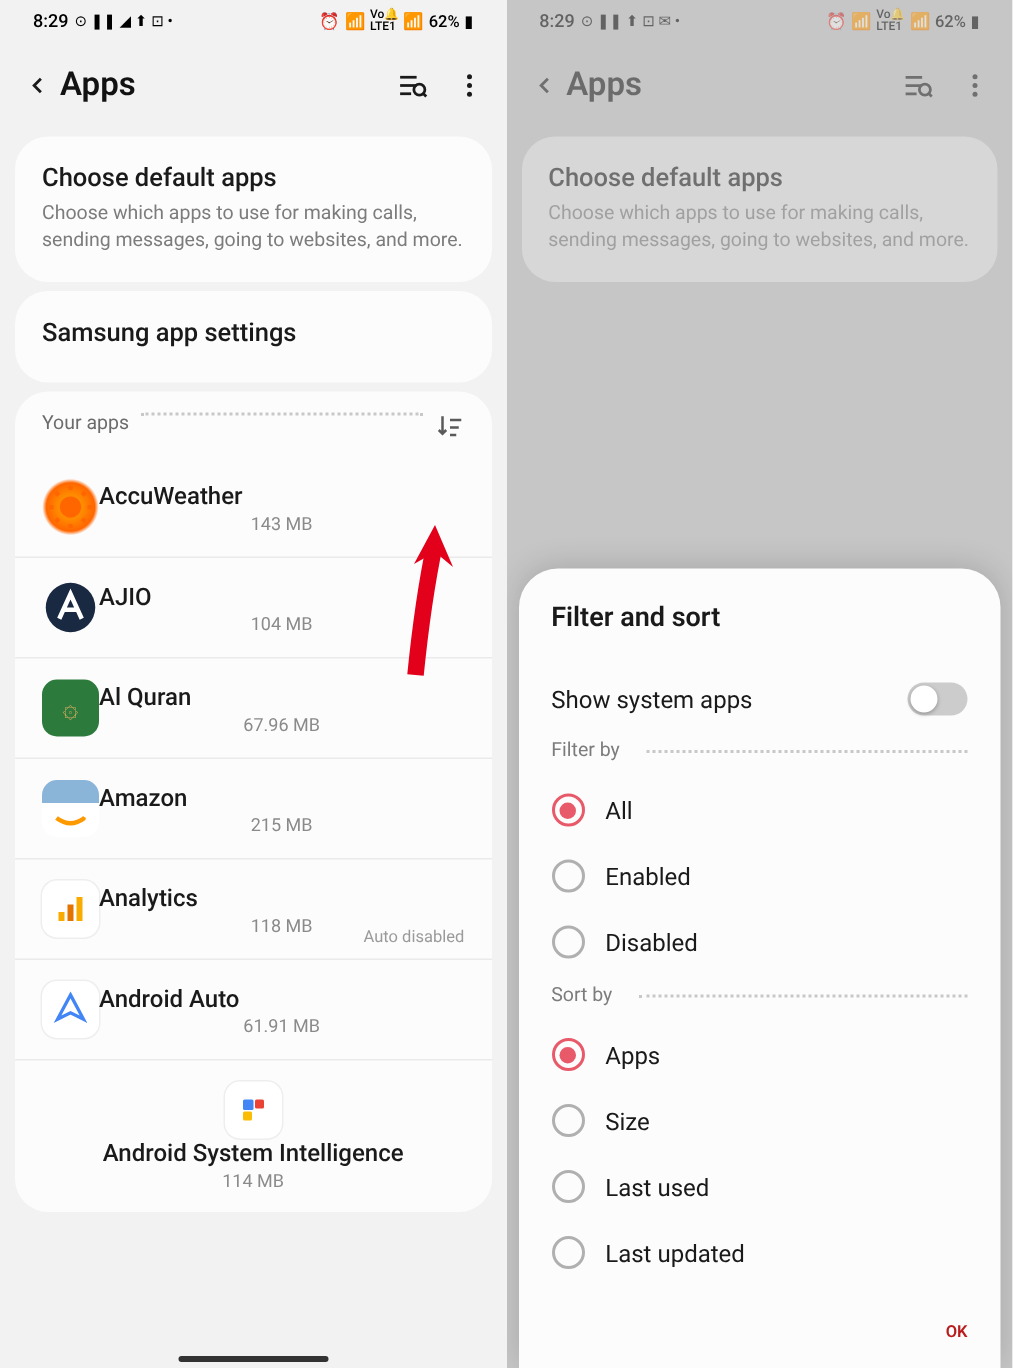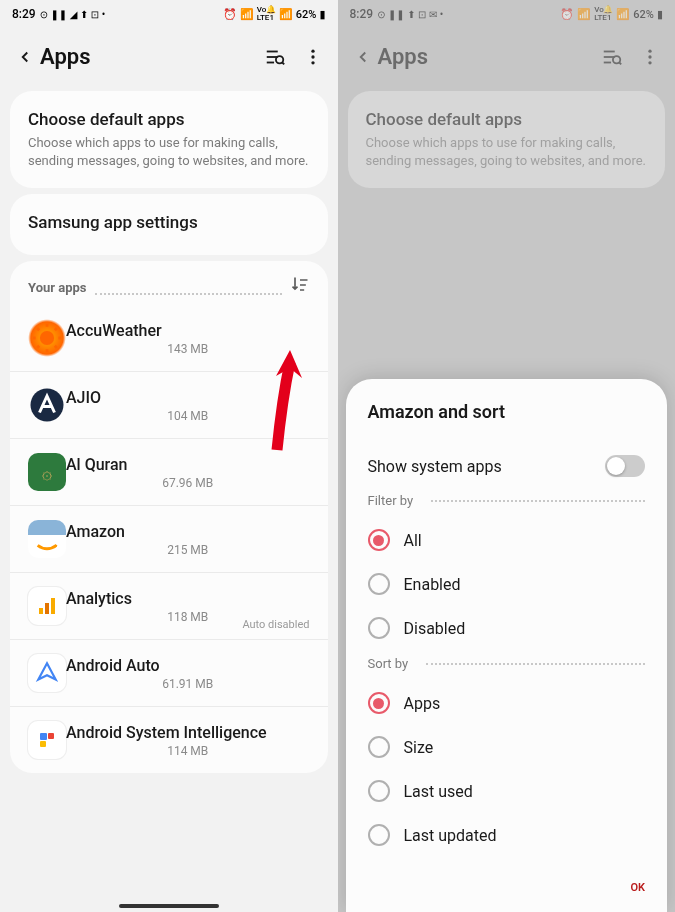--- a/index.html
+++ b/index.html
@@ -1,42 +1,42 @@
 <!DOCTYPE html>
 <html><head>
   <meta charset="utf-8">
   <style>
     * { margin: 0; padding: 0; box-sizing: border-box; font-family: -apple-system, BlinkMacSystemFont, 'Segoe UI', Roboto, sans-serif; }
     body { display: flex; width: 675px; height: 912px; background: #fff; overflow: hidden; }
     .screen { width: 337.5px; height: 912px; position: relative; overflow: hidden; }
     .screen-left { background: #f2f2f2; }
     .screen-right { background: #c6c6c6; }
     
-    .status-bar { display: flex; justify-content: space-between; align-items: center; padding: 6px 12px 4px; font-size: 12px; font-weight: 500; }
+    .status-bar { display: flex; justify-content: space-between; align-items: center; padding: 6px 22px 4px; font-size: 12px; font-weight: 500; }
     .status-left, .status-right { display: flex; align-items: center; gap: 4px; }
     .status-right { font-size: 11px; gap: 3px; }
     
     .header { display: flex; align-items: center; padding: 18px 14px 16px; gap: 4px; }
     .back-btn { width: 22px; height: 22px; display: flex; align-items: center; justify-content: center; }
     .header-title { font-size: 22px; font-weight: 600; flex: 1; color: #121212; }
     .header-icons { display: flex; gap: 16px; align-items: center; }
     .header-icon { width: 22px; height: 22px; display: flex; align-items: center; justify-content: center; }
     
     .card { background: #fcfcfc; border-radius: 22px; margin: 6px 10px; padding: 18px 18px; }
     .card-title { font-size: 17px; font-weight: 500; color: #1a1a1a; margin-bottom: 5px; }
     .card-desc { font-size: 13px; color: #7c7c7c; line-height: 1.4; }
     
-    .section-header { display: flex; align-items: flex-end; padding: 14px 18px 10px; gap: 8px; font-weight: bold; }
+    .section-header { display: flex; align-items: flex-start; padding: 14px 18px 10px; gap: 8px; }
     .section-title { font-size: 13px; color: #6c6c6c; }
     .dotted-line { flex: 1; border-bottom: 2px dotted #c8c8c8; height: 1px; }
     .sort-icon { width: 20px; height: 20px; }
     
     .apps-card { background: #fcfcfc; border-radius: 22px; margin: 6px 10px 0; overflow: hidden; }
     .app-item { display: flex; align-items: center; padding: 14px 18px; border-bottom: 1px solid #eaeaea; position: relative; }
-    .app-item:last-child { border-bottom: none; }
+    .app-item:last-child { border-bottom: none; flex-direction: column; }
     .app-icon { width: 38px; height: 38px; border-radius: 10px; display: flex; align-items: center; justify-content: center; flex-shrink: 0; }
     .app-info { flex: 1; }
     .app-name { font-size: 16px; font-weight: 500; color: #1a1a1a; }
     .app-size { font-size: 12px; color: #8a8a8a; margin-top: 2px; text-align: center; }
     .app-tag { position: absolute; right: 18px; bottom: 8px; font-size: 11px; color: #9a9a9a; }
     
     .bg-content { opacity: 0.5; pointer-events: none; }
     
     .sheet { position: absolute; bottom: 0; left: 8px; right: 8px; background: #fcfcfc; border-radius: 26px 26px 0 0; padding: 22px 22px 14px; box-shadow: 0 -2px 20px rgba(0,0,0,0.15); }
     .sheet-title { font-size: 18px; font-weight: 600; color: #1a1a1a; margin-bottom: 22px; }
@@ -279,21 +279,21 @@
       </div>
     </div>
 
     <div class="card" style="background:#e8e8e8;">
       <div class="card-title">Choose default apps</div>
       <div class="card-desc">Choose which apps to use for making calls, sending messages, going to websites, and more.</div>
     </div>
   </div>
 
   <div class="sheet">
-    <div class="sheet-title">Amazon and sort</div>
+    <div class="sheet-title">Filter and sort</div>
 
     <div class="toggle-row">
       <span class="toggle-label">Show system apps</span>
       <div class="toggle"></div>
     </div>
 
     <div class="group-header">
       <span class="group-label">Filter by</span>
       <div class="dotted-line"></div>
     </div>

